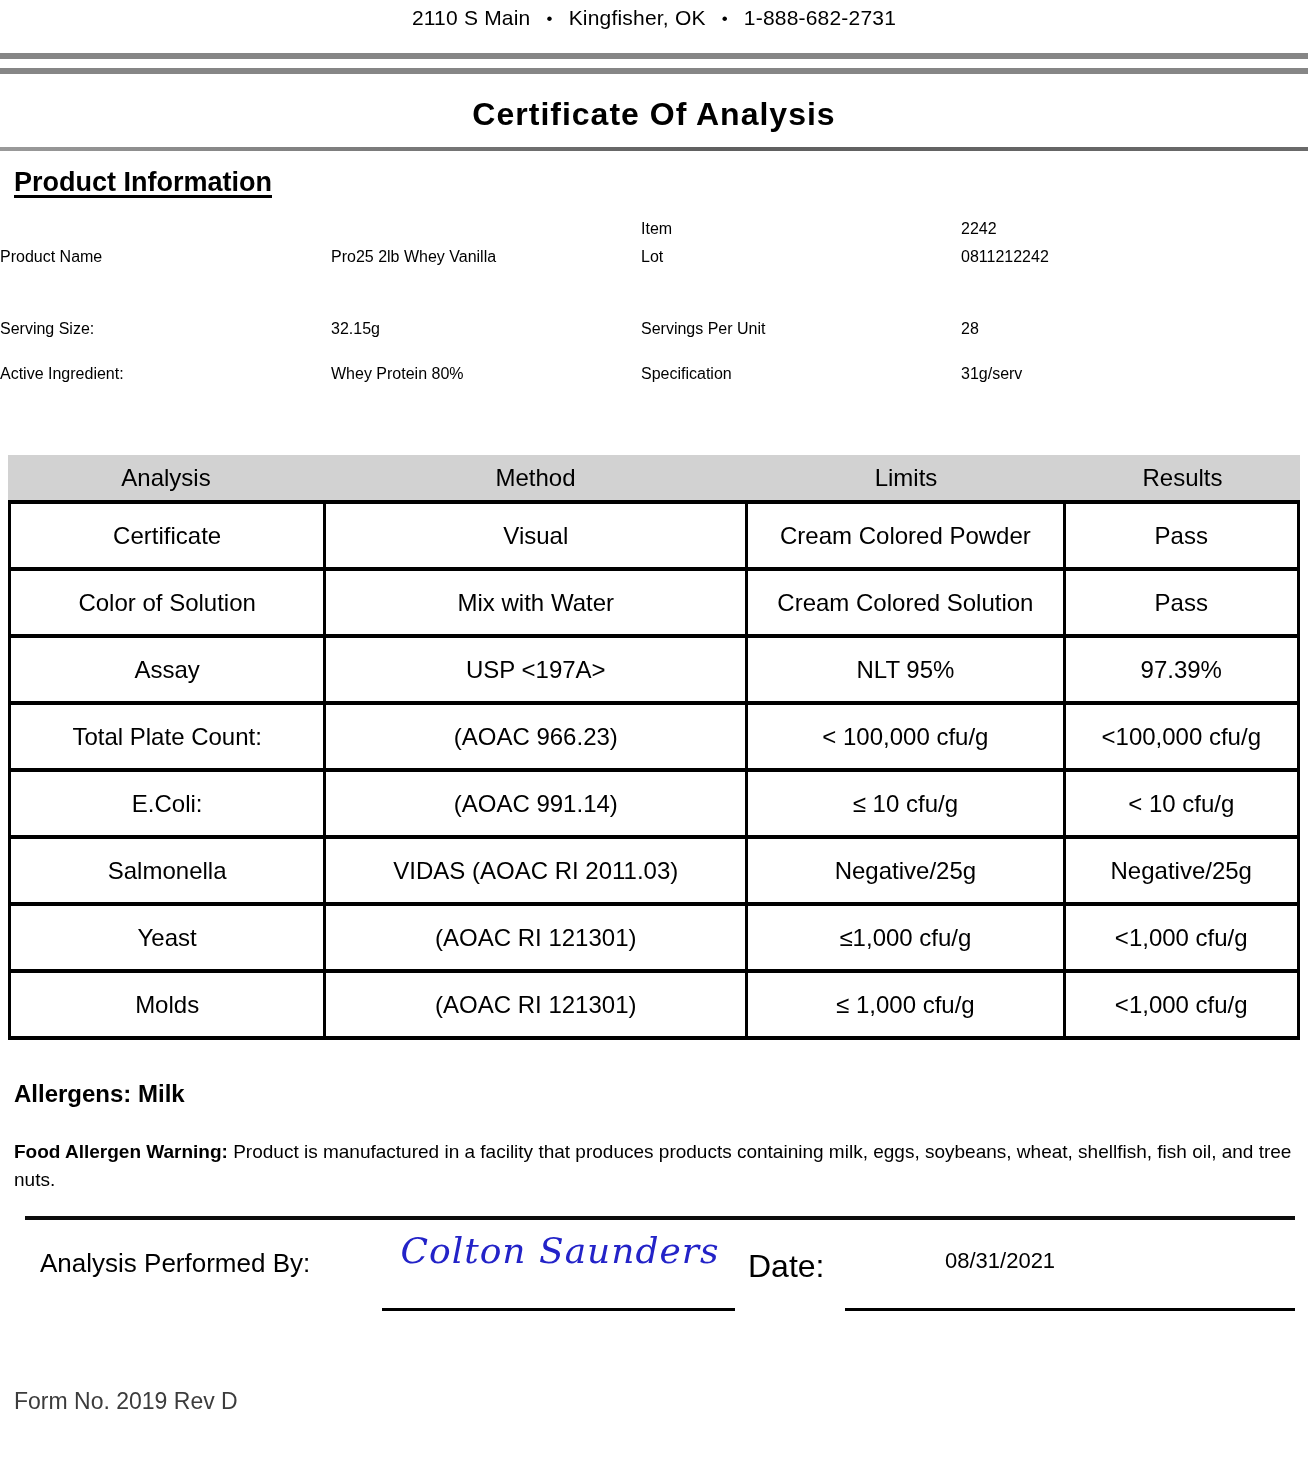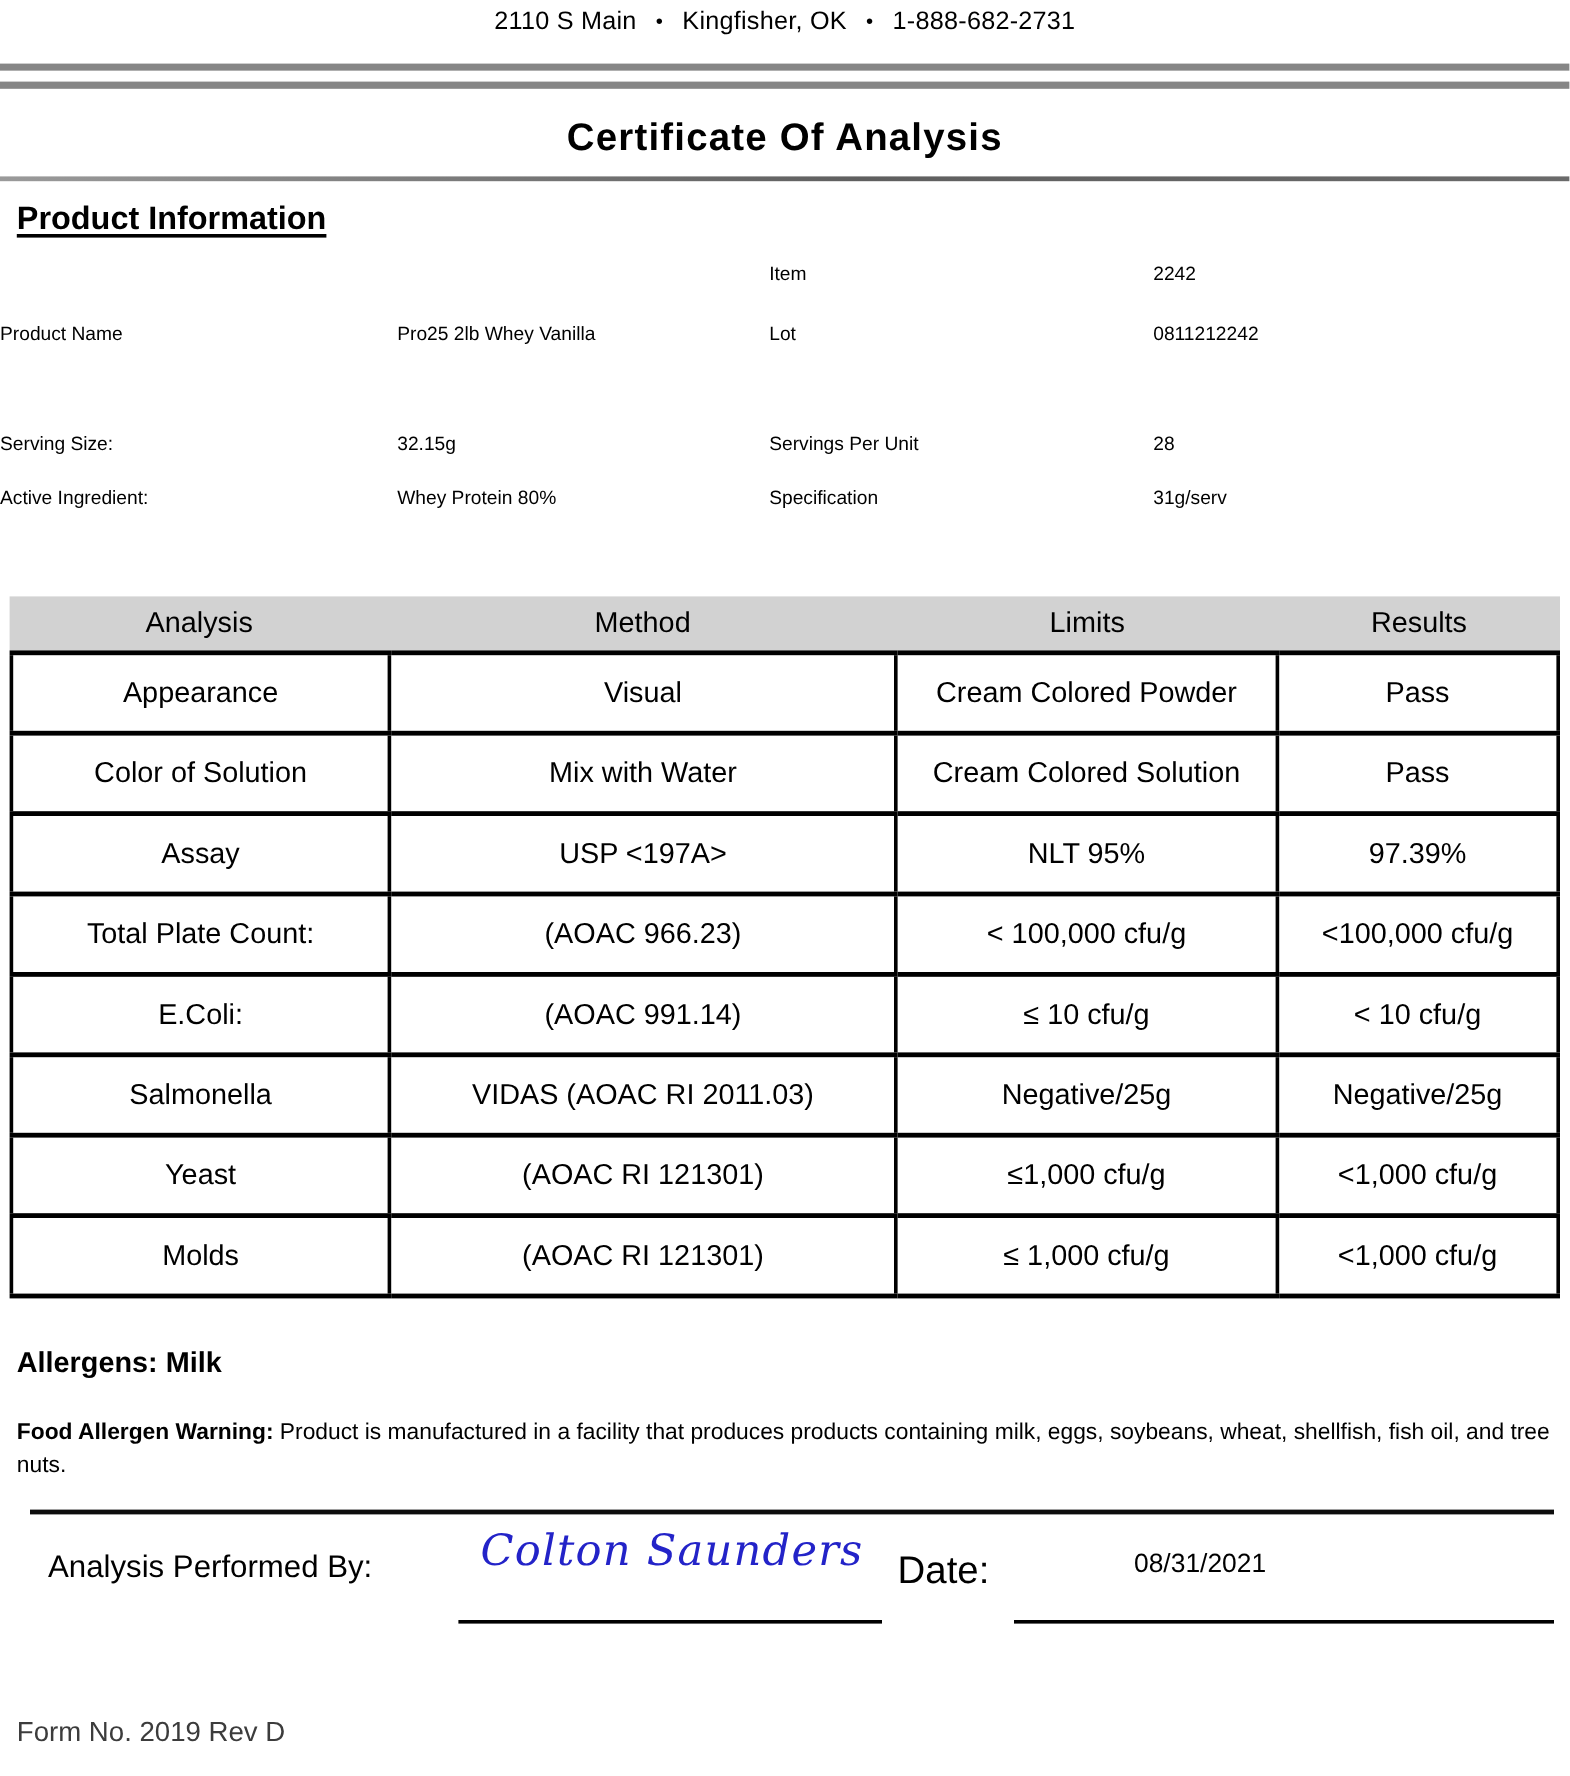--- a/index.html
+++ b/index.html
@@ -50,22 +50,22 @@
     text-decoration-thickness: 3px;
     text-underline-offset: 4px;
   }
   .pi-row {
     display: grid;
     grid-template-columns: 331px 310px 320px 1fr;
     font-size: 16px;
     line-height: 28px;
   }
   .pi-row.r1 { margin-top: 17px; }
-  .pi-row.r2 { margin-top: 22px; }
-  .pi-row.r3 { margin-top: 64px; }
+  .pi-row.r2 { }
+  .pi-row.r3 { margin-top: 44px; }
   .pi-row.r4 { margin-top: 17px; }
 
   
   .tbl-wrap { margin: 67px 8px 0 8px; }
   .tbl-header {
     display: grid;
     grid-template-columns: 24.46% 32.74% 24.61% 1fr;
     background: #d2d2d2;
     height: 45px;
     align-items: center;
@@ -192,21 +192,21 @@
   </div>
   <table class="coa">
     <colgroup>
         <col class="c1">
         <col class="c2">
         <col class="c3">
         <col class="c4">
       </colgroup>
     <tbody>
       <tr>
-        <td>Appearance</td>
+        <td>Certificate</td>
         <td>Visual</td>
         <td>Cream Colored Powder</td>
         <td>Pass</td>
       </tr>
       <tr>
         <td>Color of Solution</td>
         <td>Mix with Water</td>
         <td>Cream Colored Solution</td>
         <td>Pass</td>
       </tr>

